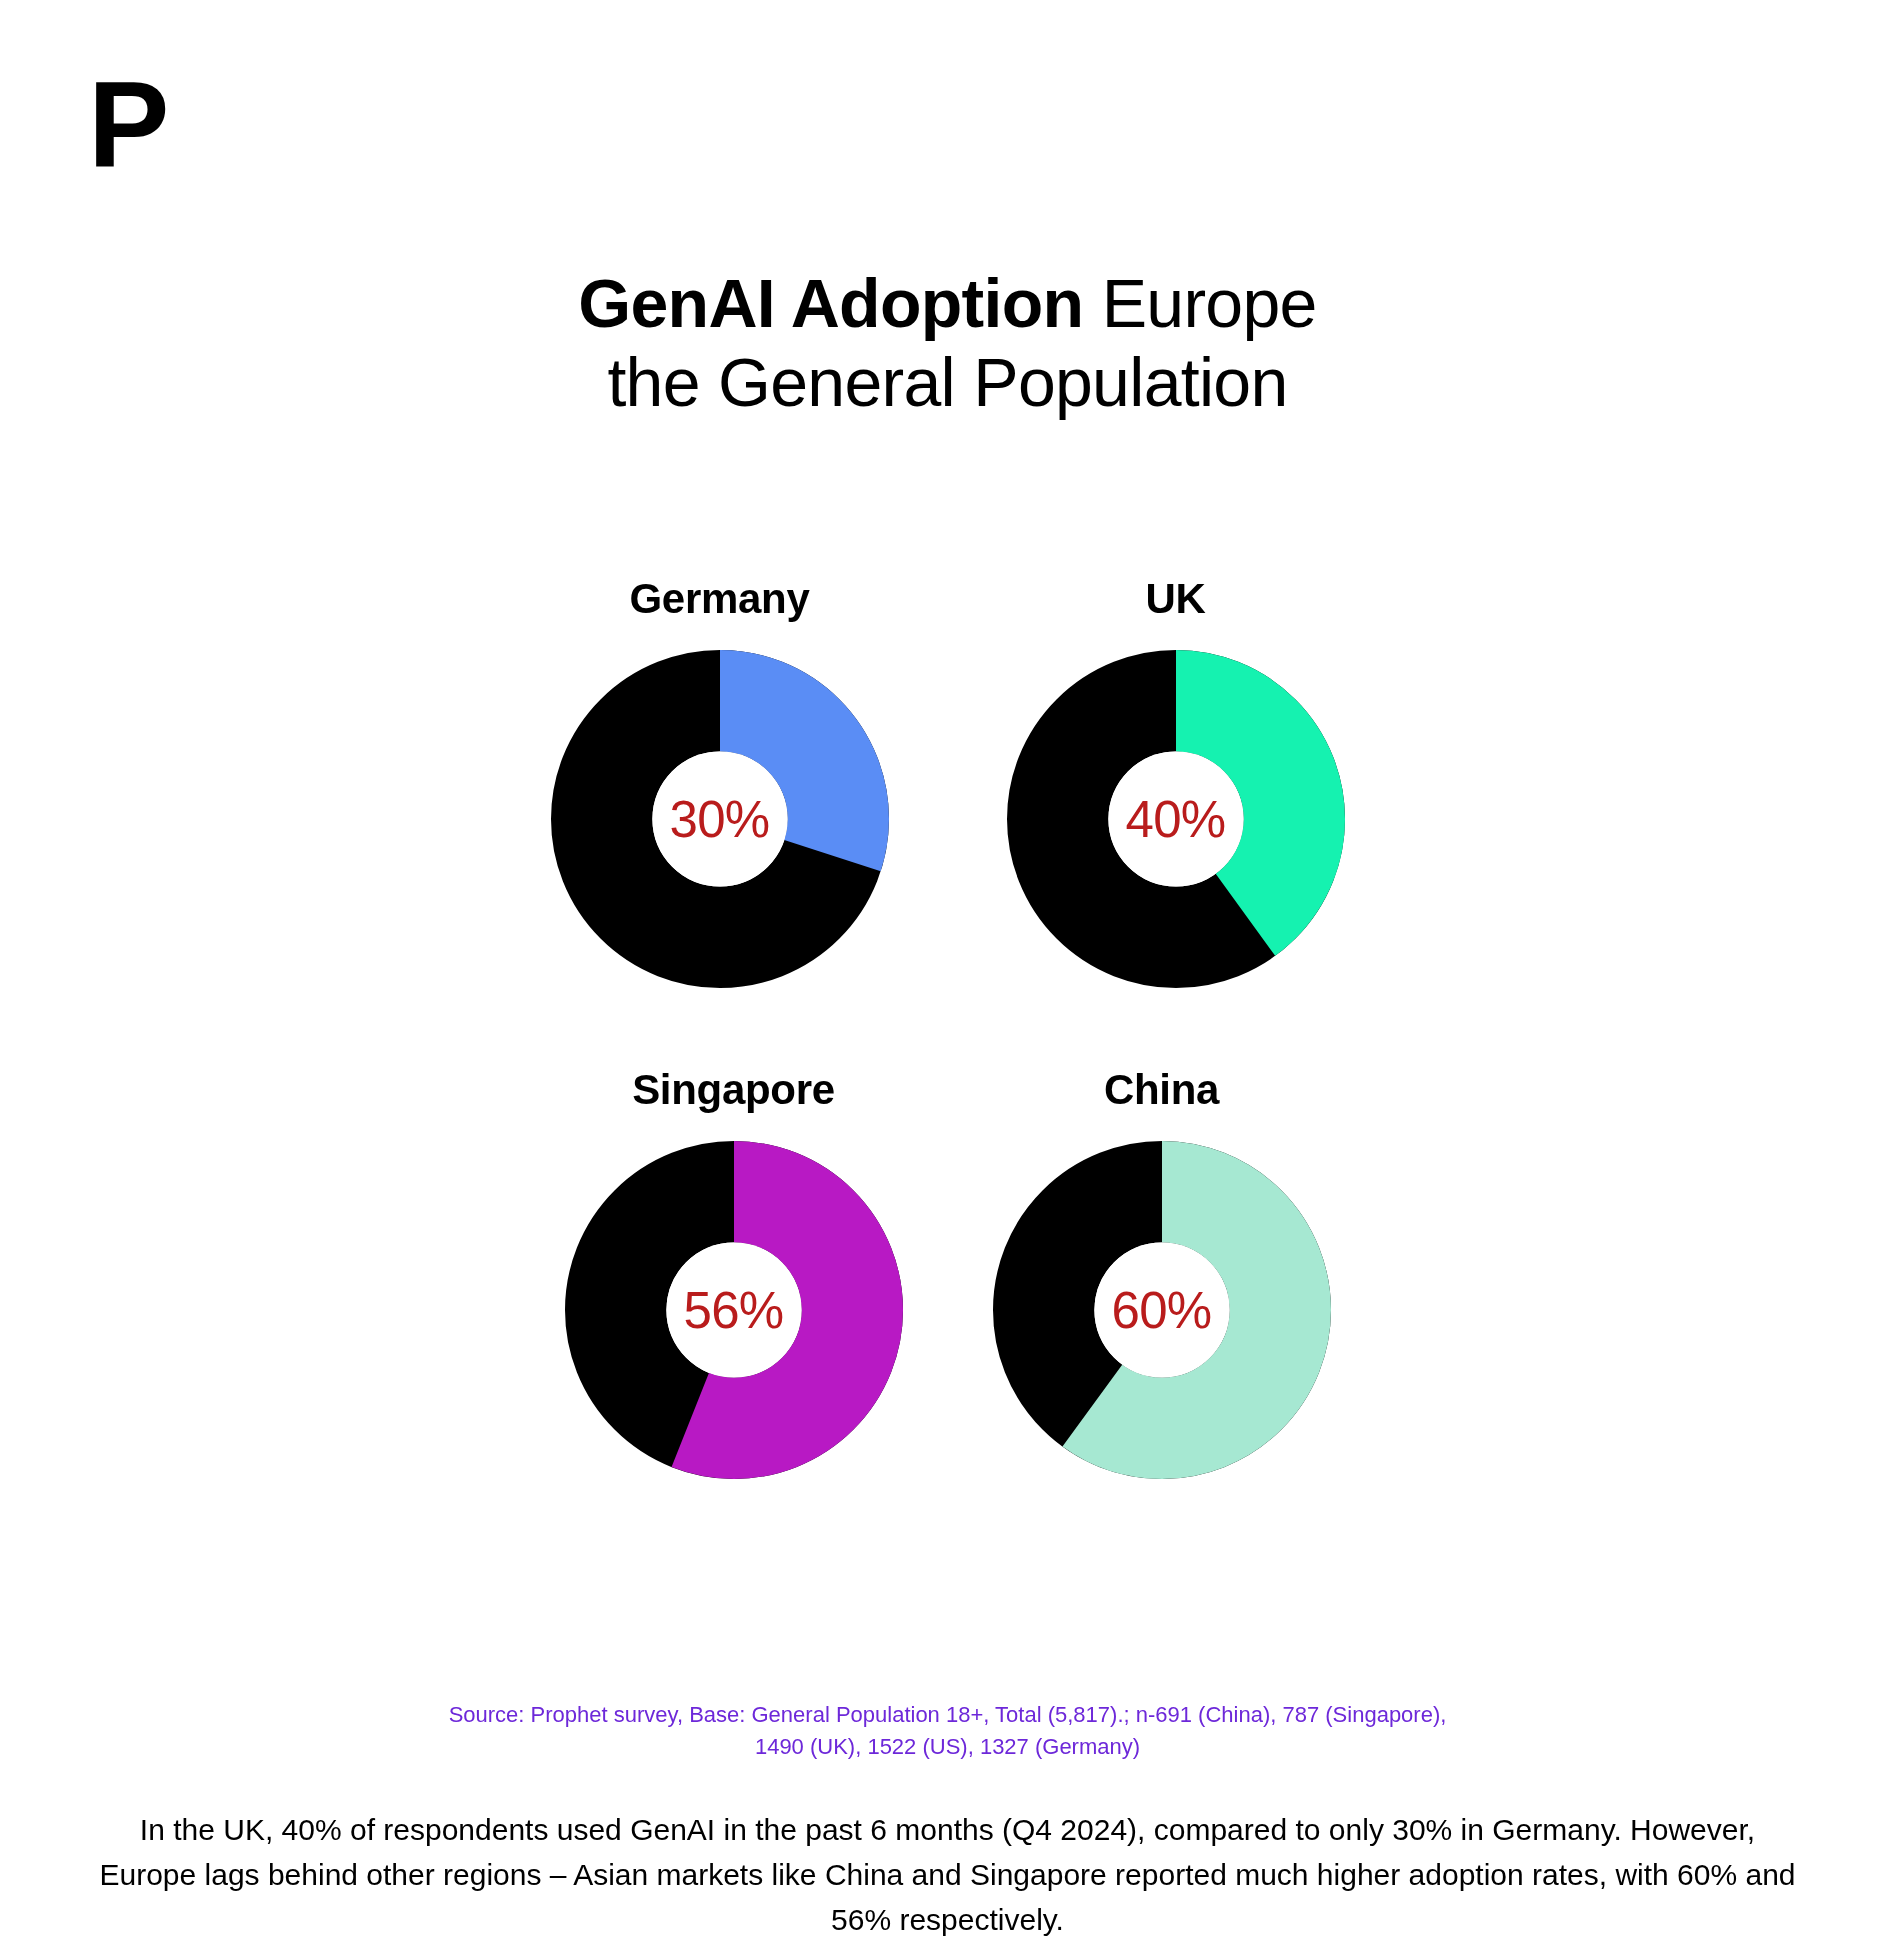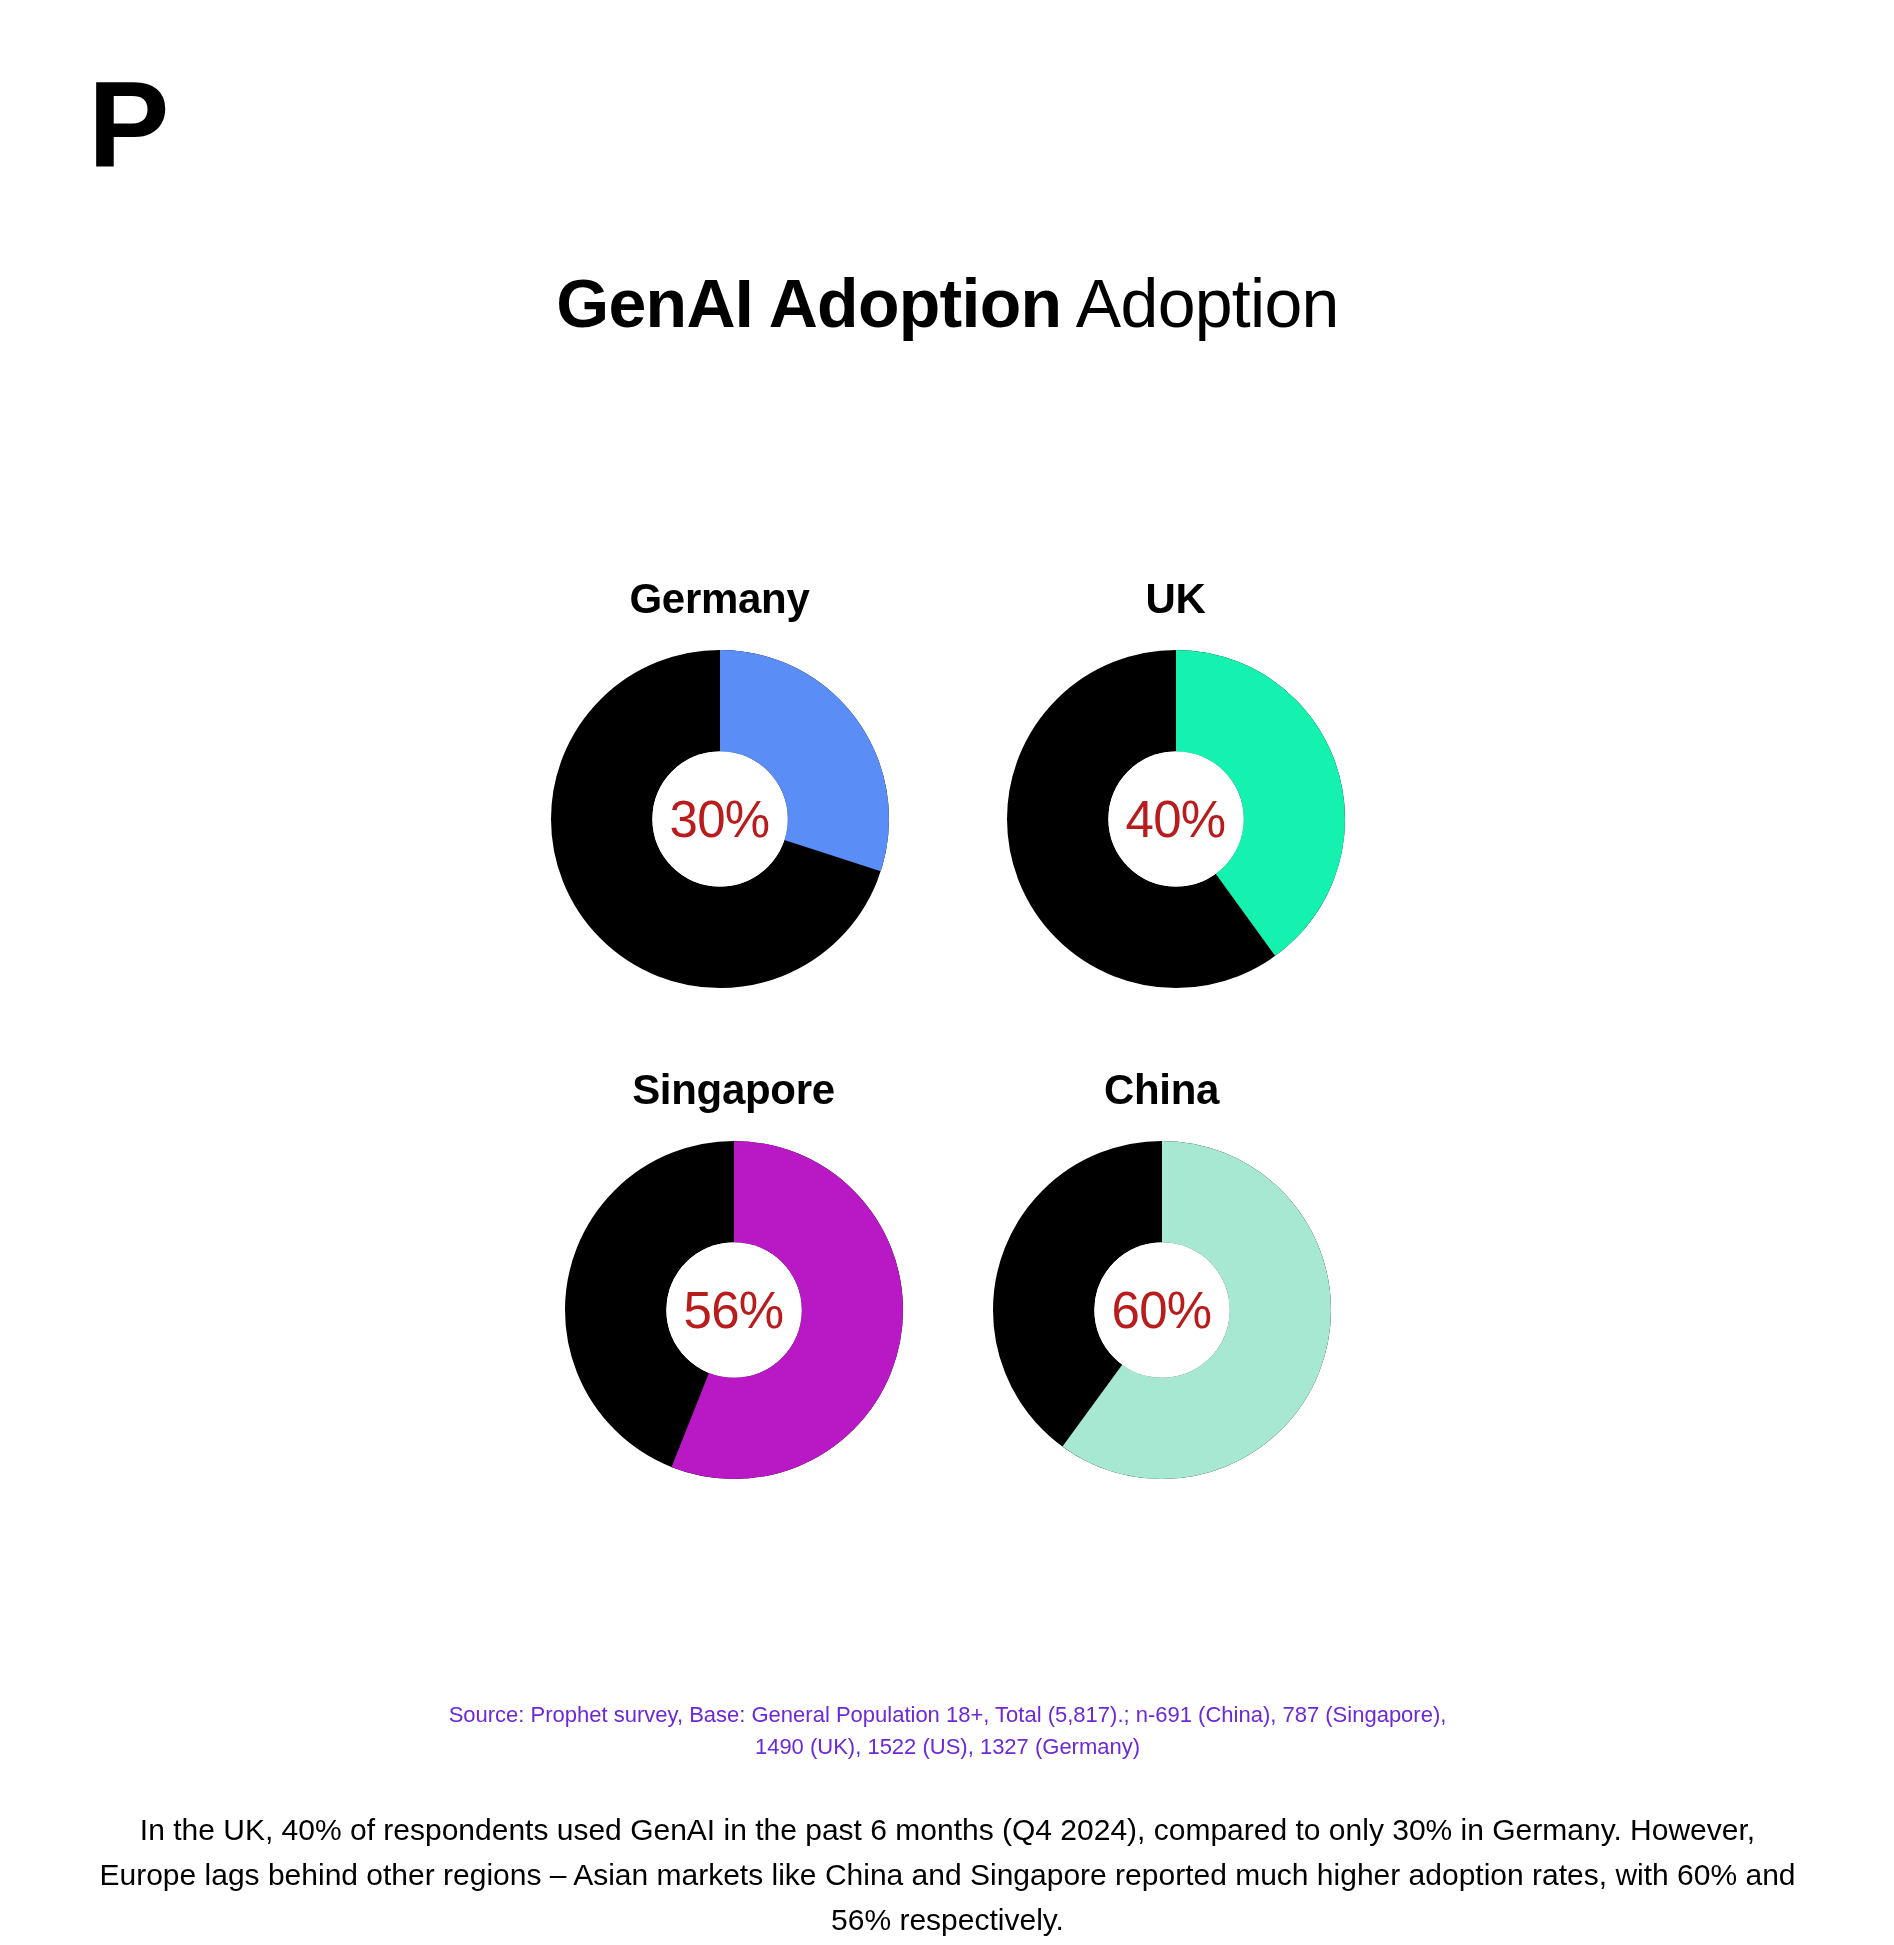--- a/index.html
+++ b/index.html
@@ -118,21 +118,22 @@
     line-height: 1.5;
     color: #000000;
   }
 </style>
 </head>
 <body>
 
 <div class="logo">P</div>
 
 <div class="title-block">
-  <div class="title-line"><span class="title-strong">GenAI Adoption</span><span> Adoption</span></div>
+  <div class="title-line"><span class="title-strong">GenAI Adoption</span><span> Europe</span></div>
+  <div class="title-line">the General Population</div>
 </div>
 
 <div class="charts">
   <div class="row row-1">
 
     <div class="donut-cell">
       <div class="donut-label">Germany</div>
       <div class="donut-wrap">
         <svg viewBox="0 0 500 500">
           <circle cx="250" cy="250" r="175" fill="none" stroke="#000000" stroke-width="150"></circle>

